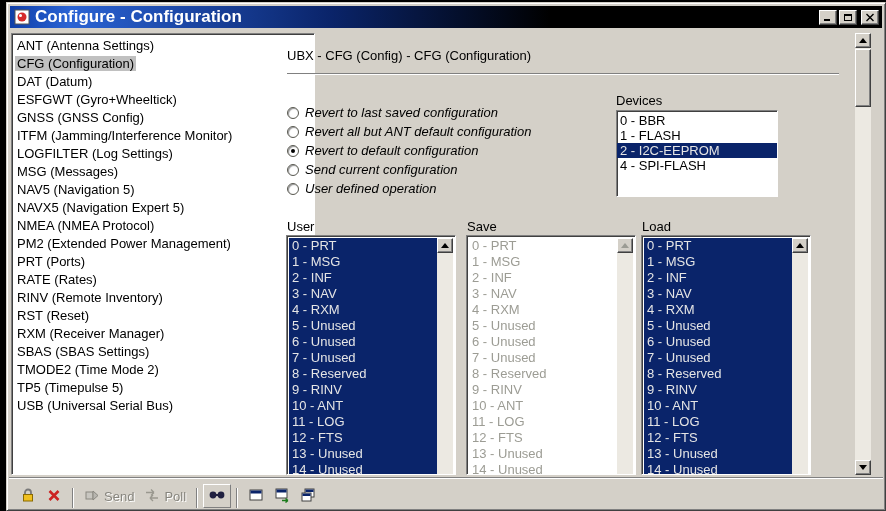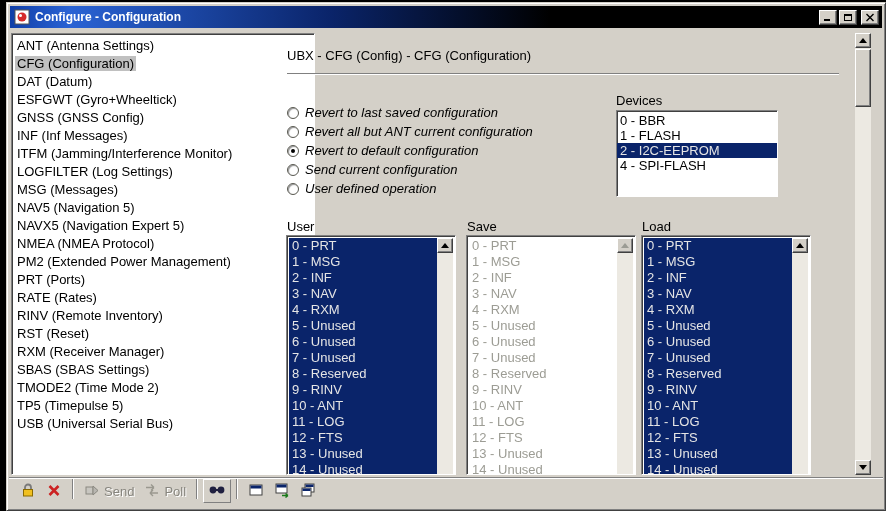--- a/index.html
+++ b/index.html
@@ -9,21 +9,21 @@
 
   .window { position:absolute; left:6px; top:2px; width:880px; height:509px; background:#d4d0c8;
     border:1px solid; border-color:#d4d0c8 #404040 #404040 #d4d0c8;
     box-shadow: inset 1px 1px 0 #ffffff, inset -1px -1px 0 #808080; }
 
   
   .titlebar { position:absolute; left:3px; top:3px; right:3px; height:22px;
     background:linear-gradient(90deg,#0f3ea8 0px,#2a63d4 60px,#0a246a 320px,#000 540px,#000 100%);
     display:flex; align-items:center; padding:0 3px; }
   .title-icon { width:16px; height:16px; margin:0 5px 0 1px; flex:0 0 auto; }
-  .title-text { color:#fff; font-weight:bold; font-size:12px; flex:1; white-space:nowrap; overflow:hidden; }
+  .title-text { color:#fff; font-weight:bold; font-size:17px; flex:1; white-space:nowrap; overflow:hidden; }
   .cap-btns { display:flex; align-items:center; }
   .cbtn { width:18px; height:15px; background:#d4d0c8; margin-left:2px;
     border:1px solid; border-color:#fff #404040 #404040 #fff;
     box-shadow: inset -1px -1px 0 #808080; display:flex; align-items:center; justify-content:center; }
   .cbtn.close { margin-left:4px; }
 
   
   .sunken { border:1px solid; border-color:#808080 #fff #fff #808080; box-shadow: inset 1px 1px 0 #404040; background:#fff; }
   .raised { border:1px solid; border-color:#fff #404040 #404040 #fff; box-shadow: inset -1px -1px 0 #808080; background:#d4d0c8; }
 
@@ -66,21 +66,21 @@
   .tri-down { width:0; height:0; border:4px solid transparent; border-bottom:none; border-top:5px solid #000; }
   .dis-arrow .tri-up, .dis-arrow .tri-down { border-bottom-color:#9c9c94; border-top-color:#9c9c94; }
 
   .panel-scroll { position:absolute; right:0; top:0; width:16px; height:442px; background:#ece9e2; }
   .panel-scroll .down { position:absolute; bottom:0; left:0; }
   .sb-thumb { position:absolute; left:0; top:16px; width:16px; height:58px; }
 
   
   .toolbar { position:absolute; left:2px; right:2px; top:474px; height:31px;
     border-top:1px solid #808080; box-shadow: inset 0 1px 0 #fff;
-    display:flex; align-items:flex-start; padding:1px 6px 0 6px; }
+    display:flex; align-items:flex-end; padding:1px 6px 0 6px; }
   .tbtn { height:24px; min-width:24px; display:flex; align-items:center; justify-content:center; gap:4px; padding:0 4px; border:1px solid transparent; }
   .tbtn.disabled { color:#87857e; text-shadow:1px 1px 0 #fff; }
   .tbtn.framed { border-color:#fff #808080 #808080 #fff; }
   .tsep { width:2px; height:20px; border-left:1px solid #808080; border-right:1px solid #fff; margin:0 5px; }
 </style>
 </head>
 <body>
 
 <div class="canvas">
   <div class="window">
@@ -113,21 +113,20 @@
           </span>
       </span>
     </div>
 
     <div class="sidebar sunken">
         <div class="side-item"><span class="side-label">ANT (Antenna Settings)</span></div>
         <div class="side-item"><span class="side-label sel">CFG (Configuration)</span></div>
         <div class="side-item"><span class="side-label">DAT (Datum)</span></div>
         <div class="side-item"><span class="side-label">ESFGWT (Gyro+Wheeltick)</span></div>
         <div class="side-item"><span class="side-label">GNSS (GNSS Config)</span></div>
-        <div class="side-item"><span class="side-label">INF (Inf Messages)</span></div>
         <div class="side-item"><span class="side-label">ITFM (Jamming/Interference Monitor)</span></div>
         <div class="side-item"><span class="side-label">LOGFILTER (Log Settings)</span></div>
         <div class="side-item"><span class="side-label">MSG (Messages)</span></div>
         <div class="side-item"><span class="side-label">NAV5 (Navigation 5)</span></div>
         <div class="side-item"><span class="side-label">NAVX5 (Navigation Expert 5)</span></div>
         <div class="side-item"><span class="side-label">NMEA (NMEA Protocol)</span></div>
         <div class="side-item"><span class="side-label">PM2 (Extended Power Management)</span></div>
         <div class="side-item"><span class="side-label">PRT (Ports)</span></div>
         <div class="side-item"><span class="side-label">RATE (Rates)</span></div>
         <div class="side-item"><span class="side-label">RINV (Remote Inventory)</span></div>
@@ -143,21 +142,21 @@
       <div class="heading">UBX - CFG (Config) - CFG (Configuration)</div>
       <div class="etched"></div>
 
       <div class="radio-group">
           <div class="radio-row">
             <span class="radio"></span>
             <span class="radio-label">Revert to last saved configuration</span>
           </div>
           <div class="radio-row">
             <span class="radio"></span>
-            <span class="radio-label">Revert all but ANT current configuration</span>
+            <span class="radio-label">Revert all but ANT default configuration</span>
           </div>
           <div class="radio-row">
             <span class="radio on"></span>
             <span class="radio-label">Revert to default configuration</span>
           </div>
           <div class="radio-row">
             <span class="radio"></span>
             <span class="radio-label">Send current configuration</span>
           </div>
           <div class="radio-row">

